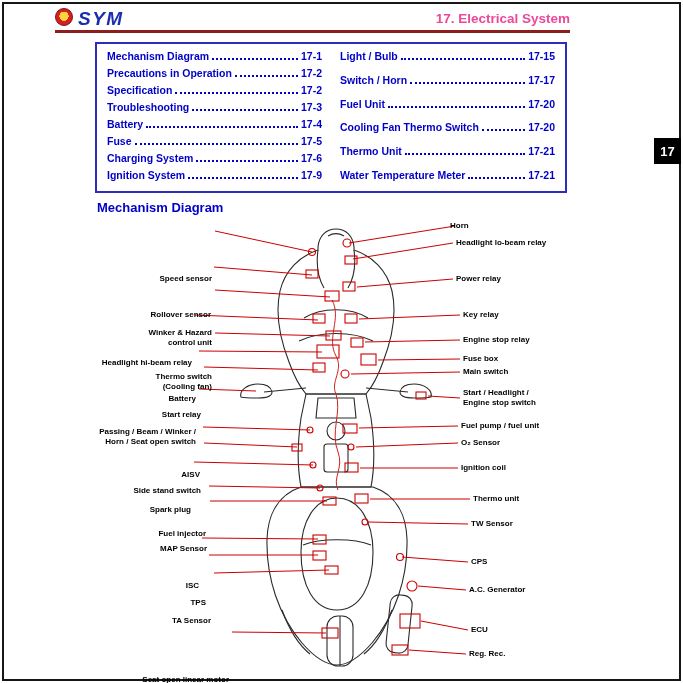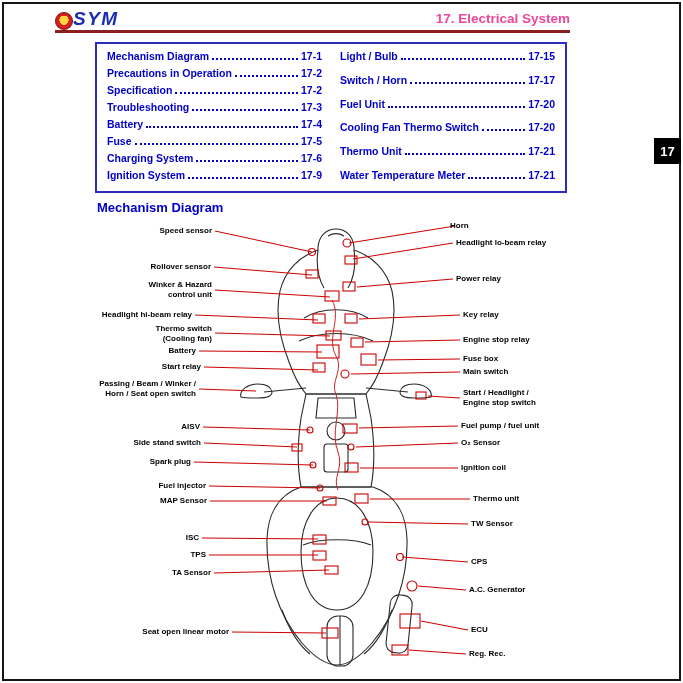--- a/index.html
+++ b/index.html
@@ -3,21 +3,21 @@
 <meta charset="utf-8">
 <style>
   * { margin:0; padding:0; box-sizing:border-box; }
   html,body { width:683px; height:683px; }
   body { font-family:"Liberation Sans", sans-serif; background:#ffffff; position:relative; overflow:hidden; }
   .page { position:absolute; inset:0; background:#fff; }
   .frame { position:absolute; inset:2px; border:2px solid #161616; pointer-events:none; }
 
   
   .header { position:absolute; top:7px; left:55px; right:113px; height:24px; }
-  .logo { position:absolute; left:0; top:1px; display:flex; align-items:flex-end; }
+  .logo { position:absolute; left:0; top:1px; display:flex; align-items:flex-start; gap:5px; }
   .logo-emblem { width:18px; height:18px; border-radius:50%;
     background:radial-gradient(circle at 50% 45%, #ffd23f 0 38%, #d42020 39% 74%, #9d1212 75% 100%);
     border:1px solid #7e0e0e; }
   .logo-text { font-size:19px; font-weight:bold; font-style:italic; color:#1b2fae; letter-spacing:1.5px; }
   .header-title { position:absolute; right:0; top:4px; font-size:13.5px; font-weight:bold; color:#ec4899; }
   .rule { position:absolute; top:30px; left:55px; width:515px; height:3px; background:#8b1f1f; }
 
   
   .toc { position:absolute; left:95px; top:42px; width:472px; height:151px; border:2px solid #2d2dbb;
     padding:6px 10px; display:grid; grid-template-columns:1fr 1fr; column-gap:18px; background:#fff; }
@@ -29,21 +29,21 @@
   
   .side-tab { position:absolute; right:2px; top:138px; width:27px; height:26px; background:#000; color:#fff;
     font-weight:bold; font-size:13px; display:flex; align-items:center; justify-content:center; }
 
   .section-title { position:absolute; left:97px; top:200px; font-size:13px; font-weight:bold; color:#0000c8; }
 
   
   .diagram { position:absolute; inset:0; }
   svg.art { position:absolute; inset:0; width:683px; height:683px; }
   .lbl { position:absolute; font-size:8px; font-weight:bold; color:#000; line-height:9.5px; white-space:pre-line; }
-  .lbl.l { text-align:right; }
+  .lbl.l { text-align:right;margin-top:48px; }
 </style>
 </head>
 <body>
 
 <div class="page">
   <div class="frame"></div>
 
   <div class="header">
     <div class="logo">
       <span class="logo-emblem"></span>

